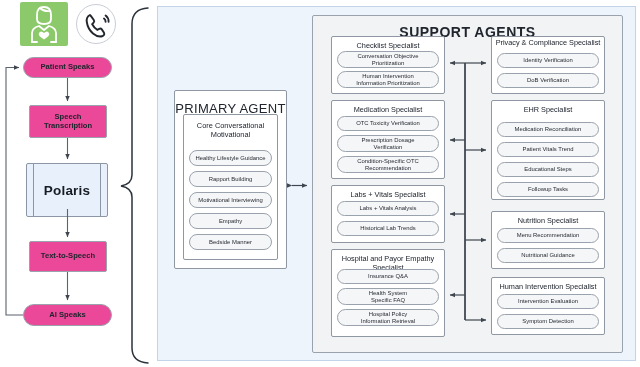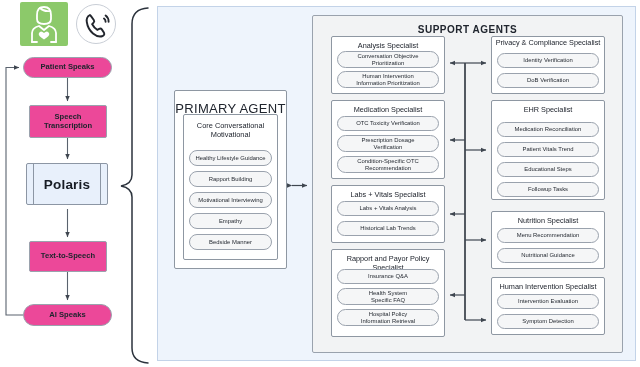--- a/index.html
+++ b/index.html
@@ -29,21 +29,21 @@
   
   .bluepanel{background:#eef4fc;border:1px solid #c3d3e8;
              background-image:radial-gradient(#dce7f5 .6px,transparent .6px);
              background-size:4px 4px;}
 
   
   .groupbox{background:#f2f3f4;border:1px solid #9aa2ad;border-radius:2px;}
   .whitebox{background:#ffffff;border:1px solid #8e97a2;border-radius:2px;}
   .grouptitle{position:absolute;left:0;right:0;text-align:center;
               font-size:7.3px;color:#20252e;line-height:1.2;}
-  .bigtitle{font-size:10px;font-weight:bold;letter-spacing:.5px;}
+  .bigtitle{font-size:14px;font-weight:bold;letter-spacing:.5px;}
   .agenttitle{font-size:13px;font-weight:normal;letter-spacing:.3px;}
   .subtitle{font-size:7.4px;line-height:1.25;}
 
   .cap{font-size:5.9px;color:#262b33;padding:0 3px;}
   .cap.two{line-height:1.15;}
 
   svg.over{position:absolute;left:0;top:0;width:640px;height:367px;
            pointer-events:none;}
 </style>
 </head>
@@ -71,21 +71,21 @@
 </div>
 
 <div id="left-flow">
   <div class="abs node pill" style="left:23px;top:57px;width:89px;height:21px;">Patient Speaks</div>
 
   <div class="abs node rect" style="left:29px;top:105px;width:78px;height:33px;flex-direction:column;">
     <span>Speech</span>
     <span>Transcription</span>
   </div>
 
-  <div class="abs polaris" style="left:26px;top:163px;width:82px;height:42px;">
+  <div class="abs polaris" style="left:26px;top:163px;width:82px;height:54px;">
     <span>Polaris</span>
   </div>
 
   <div class="abs node rect" style="left:29px;top:241px;width:78px;height:31px;">Text-to-Speech</div>
 
   <div class="abs node pill" style="left:23px;top:304px;width:89px;height:22px;">AI Speaks</div>
 </div>
 
 <div class="abs bluepanel" style="left:157px;top:6px;width:479px;height:355px;"></div>
 
@@ -100,21 +100,21 @@
 <div class="abs node cap" style="left:189px;top:171px;width:83px;height:16px;">Rapport Building</div>
 <div class="abs node cap" style="left:189px;top:192px;width:83px;height:16px;">Motivational Interviewing</div>
 <div class="abs node cap" style="left:189px;top:213px;width:83px;height:16px;">Empathy</div>
 <div class="abs node cap" style="left:189px;top:234px;width:83px;height:16px;">Bedside Manner</div>
 
 <div class="abs groupbox" style="left:312px;top:15px;width:311px;height:338px;">
   <div class="grouptitle bigtitle" style="top:8px;">SUPPORT AGENTS</div>
 </div>
 
 <div class="abs whitebox" style="left:331px;top:36px;width:114px;height:58px;">
-  <div class="grouptitle" style="top:5px;">Analysis Specialist</div>
+  <div class="grouptitle" style="top:5px;">Checklist Specialist</div>
 </div>
 <div class="abs node cap two" style="left:337px;top:51px;width:102px;height:17px;flex-direction:column;">
   <span>Conversation Objective</span>
   <span>Prioritization</span>
 </div>
 <div class="abs node cap two" style="left:337px;top:71px;width:102px;height:17px;flex-direction:column;">
   <span>Human Intervention</span>
   <span>Information Prioritization</span>
 </div>
 
@@ -131,21 +131,21 @@
   <span>Recommendation</span>
 </div>
 
 <div class="abs whitebox" style="left:331px;top:185px;width:114px;height:58px;">
   <div class="grouptitle" style="top:5px;">Labs + Vitals Specialist</div>
 </div>
 <div class="abs node cap" style="left:337px;top:201px;width:102px;height:15px;">Labs + Vitals Analysis</div>
 <div class="abs node cap" style="left:337px;top:221px;width:102px;height:15px;">Historical Lab Trends</div>
 
 <div class="abs whitebox" style="left:331px;top:249px;width:114px;height:88px;">
-  <div class="grouptitle" style="top:5px;">Rapport and Payor Policy</div>
+  <div class="grouptitle" style="top:5px;">Hospital and Payor Empathy</div>
   <div class="grouptitle" style="top:14px;">Specialist</div>
 </div>
 <div class="abs node cap" style="left:337px;top:269px;width:102px;height:15px;">Insurance Q&amp;A</div>
 <div class="abs node cap two" style="left:337px;top:288px;width:102px;height:17px;flex-direction:column;">
   <span>Health System</span>
   <span>Specific FAQ</span>
 </div>
 <div class="abs node cap two" style="left:337px;top:309px;width:102px;height:17px;flex-direction:column;">
   <span>Hospital Policy</span>
   <span>Information Retrieval</span>

